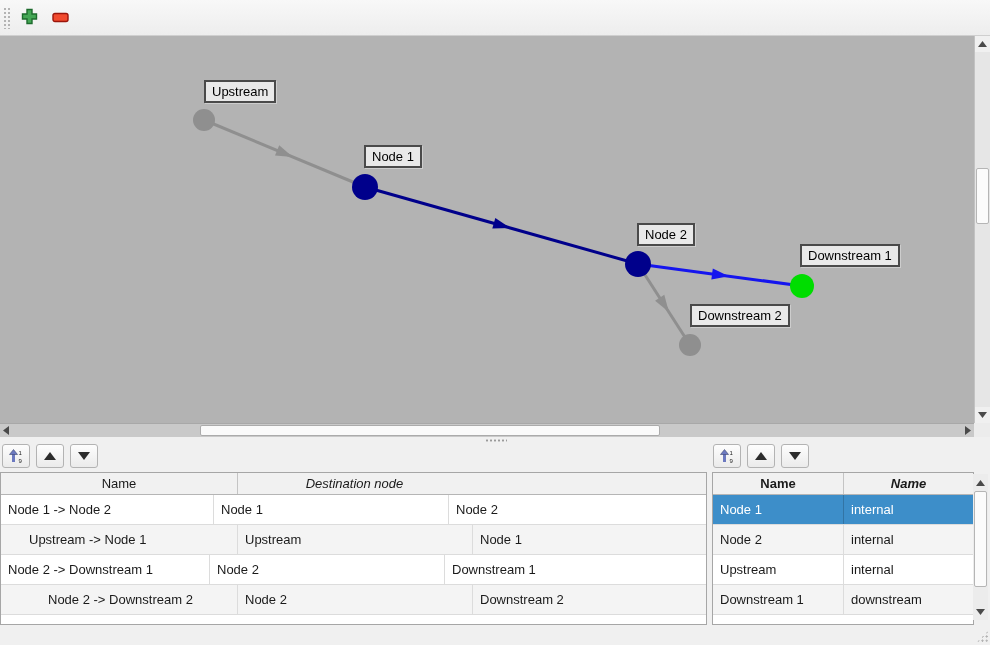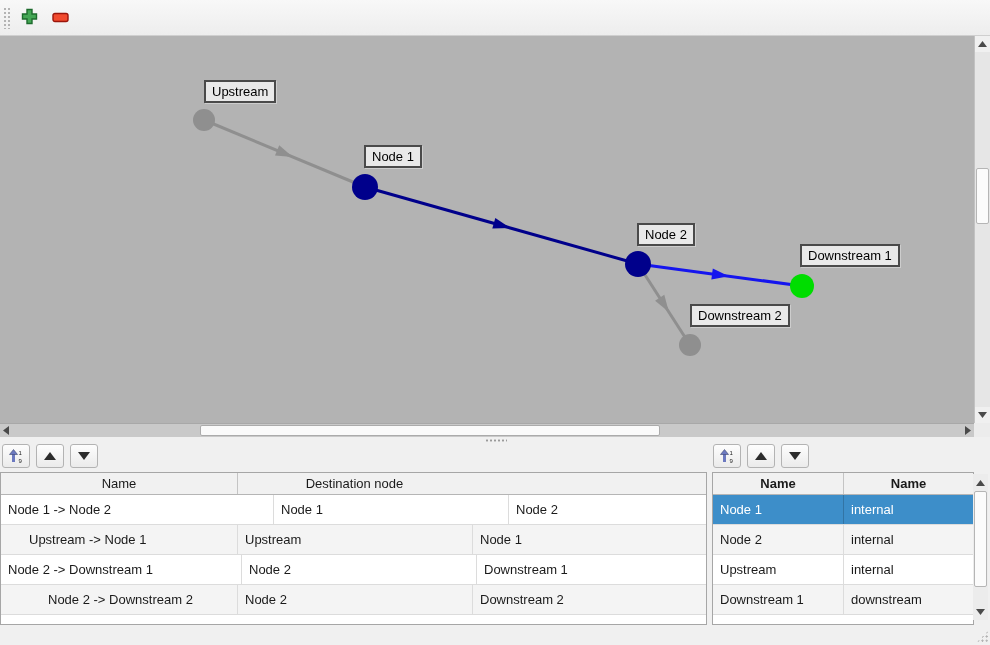--- a/index.html
+++ b/index.html
@@ -34,21 +34,21 @@
     background-image:radial-gradient(circle,#9a9a9a 1px,transparent 1.2px);background-size:4px 3px;}
 
   
   .tool-btn{position:absolute;top:444px;width:28px;height:24px;background:linear-gradient(#fdfdfd,#ebebeb);
     border:1px solid #b3b3b3;border-radius:3px;box-sizing:border-box;display:flex;align-items:center;justify-content:center;cursor:pointer;}
 
   .table{position:absolute;top:472px;background:#fff;border:1px solid #a6a6a6;box-sizing:border-box;overflow:hidden;}
   .thead{display:flex;height:22px;background:#f1f1f1;border-bottom:1px solid #b5b5b5;box-sizing:border-box;}
   .th{box-sizing:border-box;border-right:1px solid #c4c4c4;display:flex;align-items:center;justify-content:center;
       font-size:13px;color:#1a1a1a;flex:none;}
-  .th:last-child{border-right:none;}
+  .th:last-child{border-right:none;font-style:italic;}
   .table.bold-head .th{font-weight:bold;}
   .tr{display:flex;height:30px;border-bottom:1px solid #dcdcdc;background:#fff;box-sizing:border-box;}
   .tr.alt{background:#f4f4f4;}
   .tr.selected{background:#3d8ec9;}
   .tr.selected .td{color:#fff;border-right-color:rgba(0,0,0,0.18);}
   .tr.partial{height:9px;border-bottom:none;background:#fff;}
   .td{box-sizing:border-box;border-right:1px solid #dcdcdc;padding:0 7px;display:flex;align-items:center;
       font-size:13px;color:#1a1a1a;flex:none;overflow:hidden;white-space:nowrap;}
   .td:last-child{border-right:none;}
 
@@ -173,31 +173,31 @@
         <polygon points="0,0 12,0 6,8" fill="#2b2b2b"></polygon>
       </svg>
   </div>
 
   <div class="table" id="edges-table" style="left:0;width:707px;height:153px;">
       <div class="thead">
         <div class="th" style="width: 237px;">Name</div>
         <div class="th" style="width: 233px;">Destination node</div>
       </div>
       <div class="tr">
-        <div class="td" style="width: 273px;">Node 1 -&gt; Node 2</div>
+        <div class="td" style="width: 213px;">Node 1 -&gt; Node 2</div>
         <div class="td" style="width: 235px;">Node 1</div>
         <div class="td" style="width: 233px;">Node 2</div>
       </div>
       <div class="tr alt">
         <div class="td" style="width: 237px; padding-left: 28px;">Upstream -&gt; Node 1</div>
         <div class="td" style="width: 235px;">Upstream</div>
         <div class="td" style="width: 233px;">Node 1</div>
       </div>
       <div class="tr">
-        <div class="td" style="width: 241px;">Node 2 -&gt; Downstream 1</div>
+        <div class="td" style="width: 209px;">Node 2 -&gt; Downstream 1</div>
         <div class="td" style="width: 235px;">Node 2</div>
         <div class="td" style="width: 233px;">Downstream 1</div>
       </div>
       <div class="tr alt">
         <div class="td" style="width: 237px; padding-left: 47px;">Node 2 -&gt; Downstream 2</div>
         <div class="td" style="width: 235px;">Node 2</div>
         <div class="td" style="width: 233px;">Downstream 2</div>
       </div>
       <div class="tr partial"></div>
     </div>

